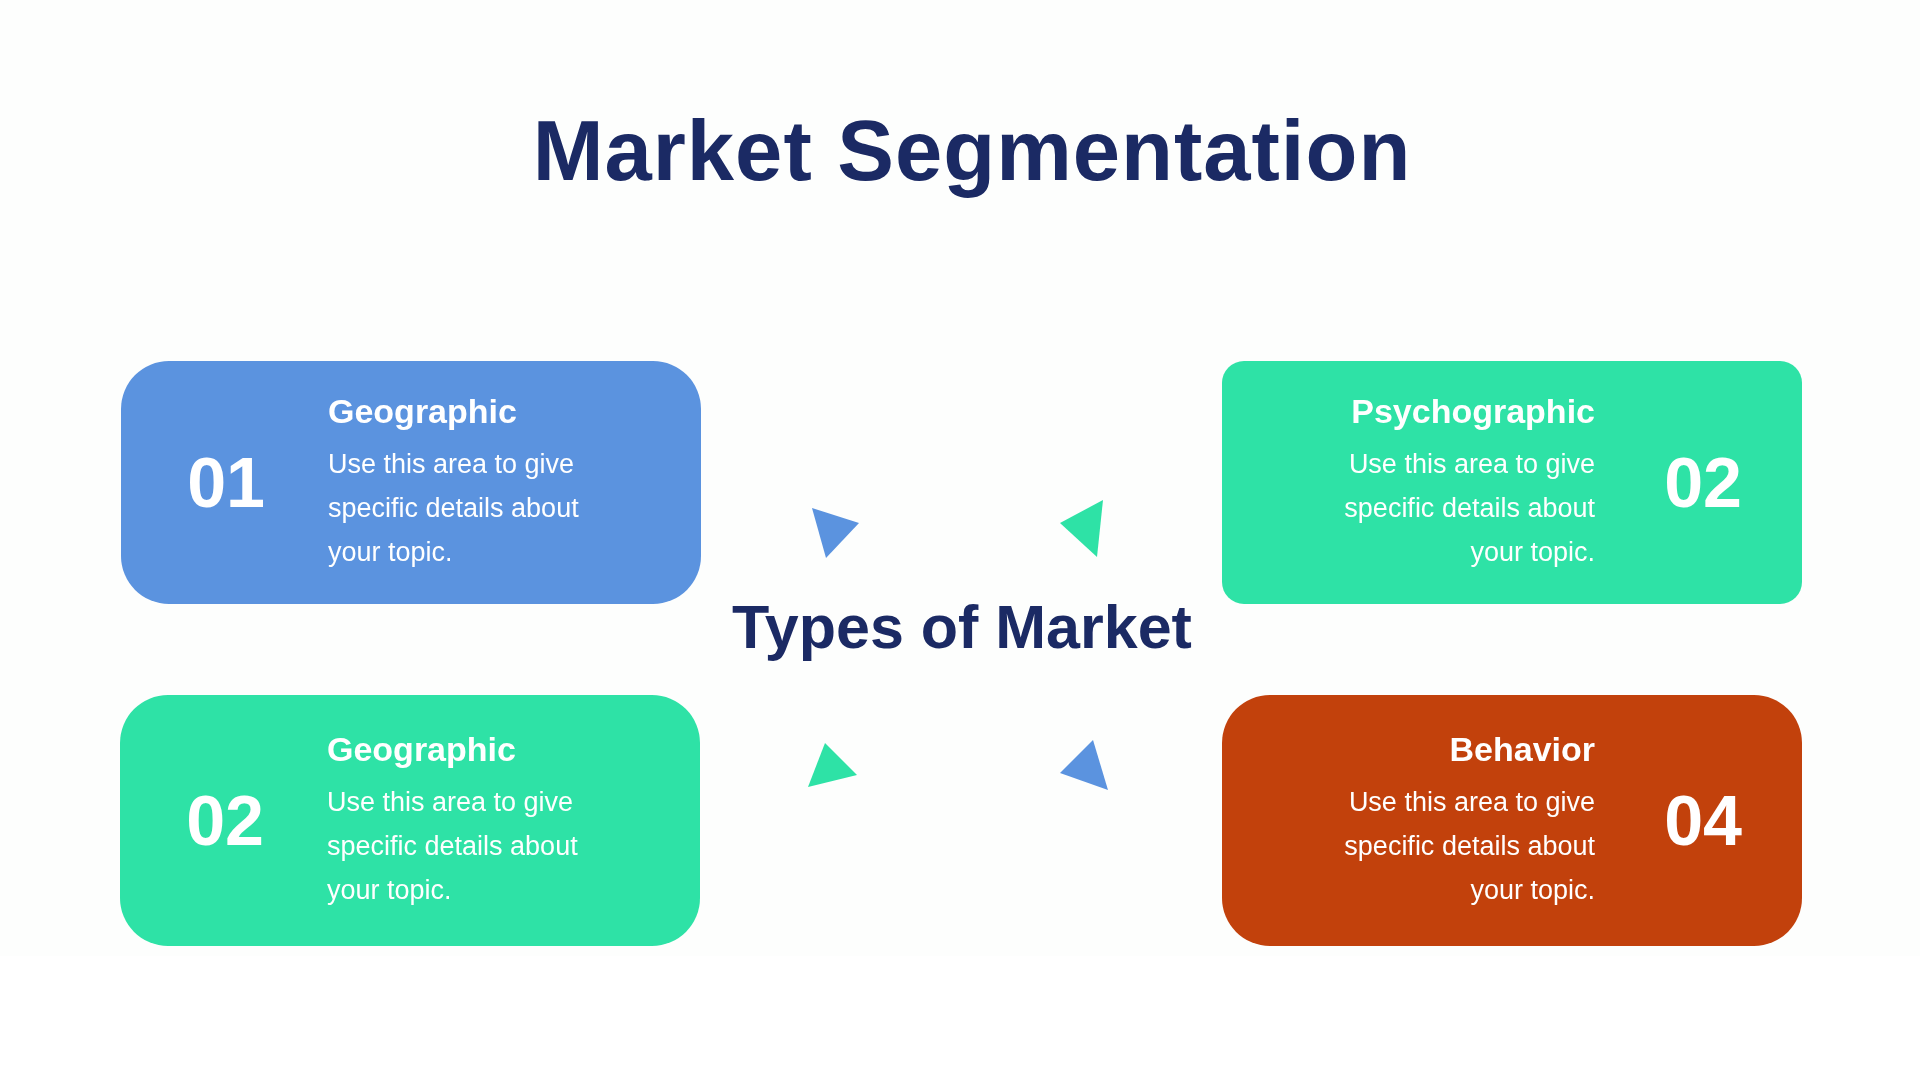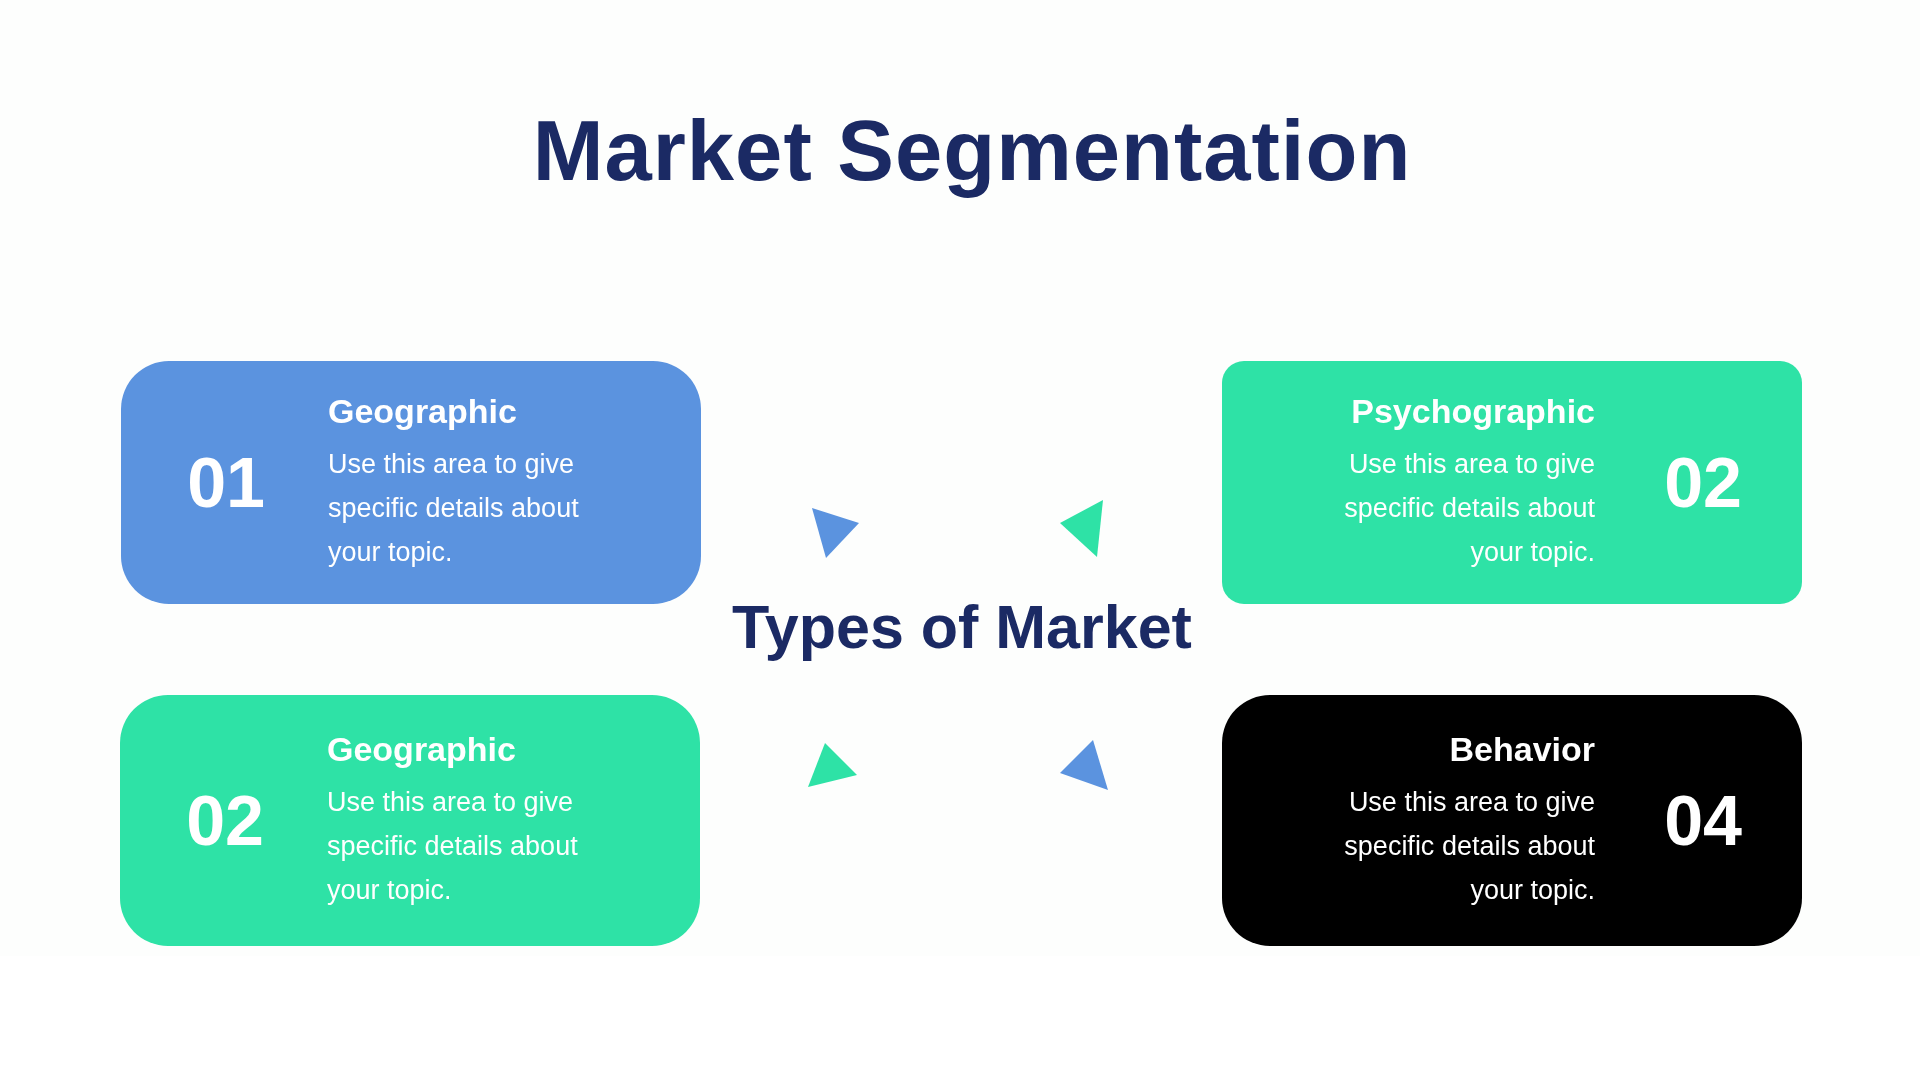--- a/index.html
+++ b/index.html
@@ -104,21 +104,21 @@
   </section>
 
   <section class="card pos-tr layout-right" style="background-color: rgb(46, 226, 166);">
     <div class="txt">
       <div class="card-title">Psychographic</div>
       <div class="card-desc">Use this area to give specific details about your topic.</div>
     </div>
     <div class="num">02</div>
   </section>
 
-  <section class="card pos-br layout-right" style="background-color: #000000;">
+  <section class="card pos-br layout-right" style="background-color: #c2410c;">
     <div class="txt">
       <div class="card-title">Behavior</div>
       <div class="card-desc">Use this area to give specific details about your topic.</div>
     </div>
     <div class="num">04</div>
   </section>
 
   <div class="center-label" style="color: rgb(27, 42, 100);">
     <div>Types of Market</div>
   </div>

